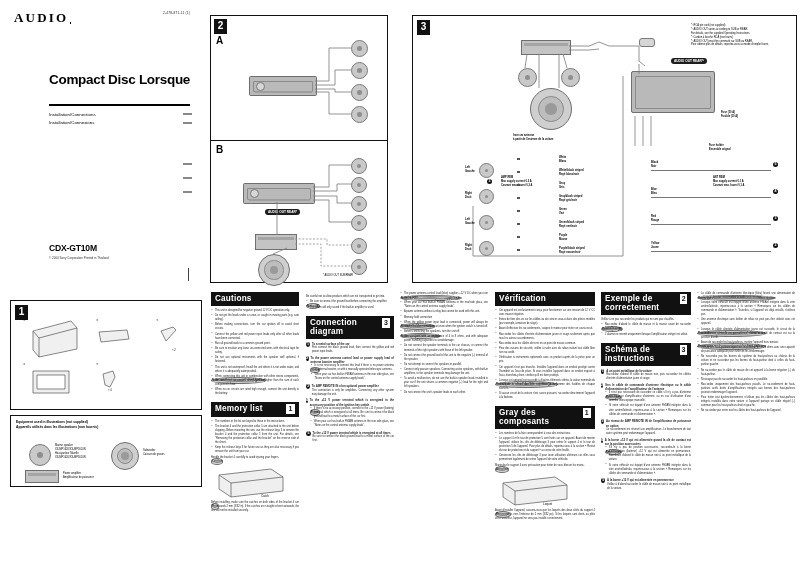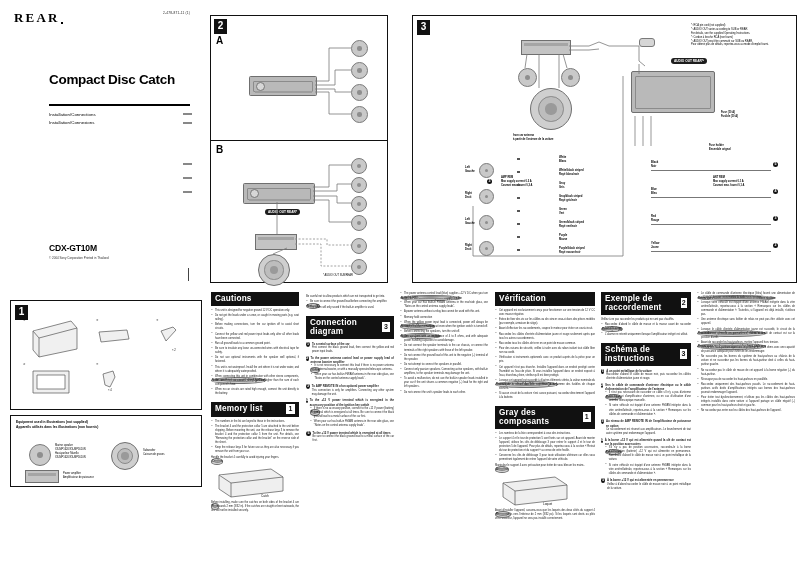--- a/index.html
+++ b/index.html
@@ -4,21 +4,21 @@
 <style>
   html,body{margin:0;padding:0;background:#ffffff;}
   body{width:802px;height:569px;position:relative;font-family:"Liberation Sans",sans-serif;color:#000;overflow:hidden;}
   .page{position:absolute;left:0;top:0;width:802px;height:569px;}
 
   
   .box{position:absolute;border:1px solid #111;box-sizing:border-box;background:#fff;}
   .num{display:inline-block;background:#111;color:#fff;font-weight:bold;text-align:center;line-height:1;}
   .numbig{width:13px;height:13px;font-size:10px;padding-top:2px;}
   .hdr{background:#111;color:#fff;font-weight:bold;padding:2px 4px 3px 4px;font-size:8.2px;letter-spacing:.2px;
-       display:flex;align-items:center;justify-content:space-between;}
+       display:flex;justify-content:space-between;}
   .hdr .numbig{background:#fff;color:#111;width:9px;height:9px;font-size:7px;padding-top:1px;}
   .blk{font-size:2.6px;line-height:1.55;text-align:justify;color:#1a1a1a;}
   .blk p{margin:0 0 1.4px 0;}
   .blk .li{padding-left:4px;position:relative;margin:0 0 1.2px 0;}
   .blk .li:before{content:"•";position:absolute;left:0.6px;top:-0.2px;}
   .blk .sub{font-weight:bold;margin:2.5px 0 1px 0;font-size:2.8px;}
   .nlist{counter-reset:n;}
   .nrow{display:flex;gap:1.8px;margin-bottom:1.6px;}
   .dot{display:inline-block;width:5px;height:5px;border-radius:50%;background:#111;color:#fff;font-size:3.6px;
        text-align:center;line-height:5px;font-weight:bold;}
@@ -74,25 +74,25 @@
   #c4{left:495px;width:100px;}
   #c5{left:601px;width:90px;}
   #c6{left:697px;width:98px;}
 </style>
 </head>
 <body>
 
 <div class="page">
 
   <div class="box" id="cover">
-    <div class="sony">REAR</div>
+    <div class="sony">AUDIO</div>
     <div class="partno">2-478-871-11 (1)</div>
 
     <div class="cov-title">
-      <div>Compact Disc Catch</div>
+      <div>Compact Disc Lorsque</div>
     </div>
     <div class="cov-rule"></div>
     <div class="cov-sub">
       <div>Installation/Connections</div>
       <div>Installation/Connexions</div>
     </div>
 
     <div class="tick" style="top:113px"></div>
     <div class="tick" style="top:122px"></div>
     <div class="tick" style="top:163px"></div>
@@ -531,21 +531,21 @@
       <text x="46" y="34" font-size="3" font-family="Liberation Sans" fill="#111">Loquet</text>
     </svg>
     <div class="blk" style="margin-top:2px">
       <div class="sub">Remarque</div>
       <p>Avant d'installer l'appareil, assurez-vous que les loquets des deux côtés du support 4 sont bien pliés vers l'intérieur de 2 mm (3/32 po). Si les loquets sont droits ou pliés vers l'extérieur, l'appareil ne sera pas installé correctement.</p>
     </div>
   </div>
 
   <div class="col" id="c5">
     <div class="hdr">
-      <span>Exemple de raccordement</span>
+      <span>Exemple de correctement</span>
       <span class="num numbig">2</span>
     </div>
     <div class="blk" style="margin-top:3px">
       <p>Veillez à ne pas raccorder les produits qui ne sont pas chauffés.</p>
       <div class="sub">Remarques (B)</div>
     </div>
     <div class="blk" id="exemple-items">
         <div class="li">Raccordez d'abord le câble de masse et la masse avant de raccorder l'amplificateur.</div>
         <div class="li">L'alarme ne retentit uniquement lorsque l'amplificateur intégré est utilisé.</div>
       </div>

